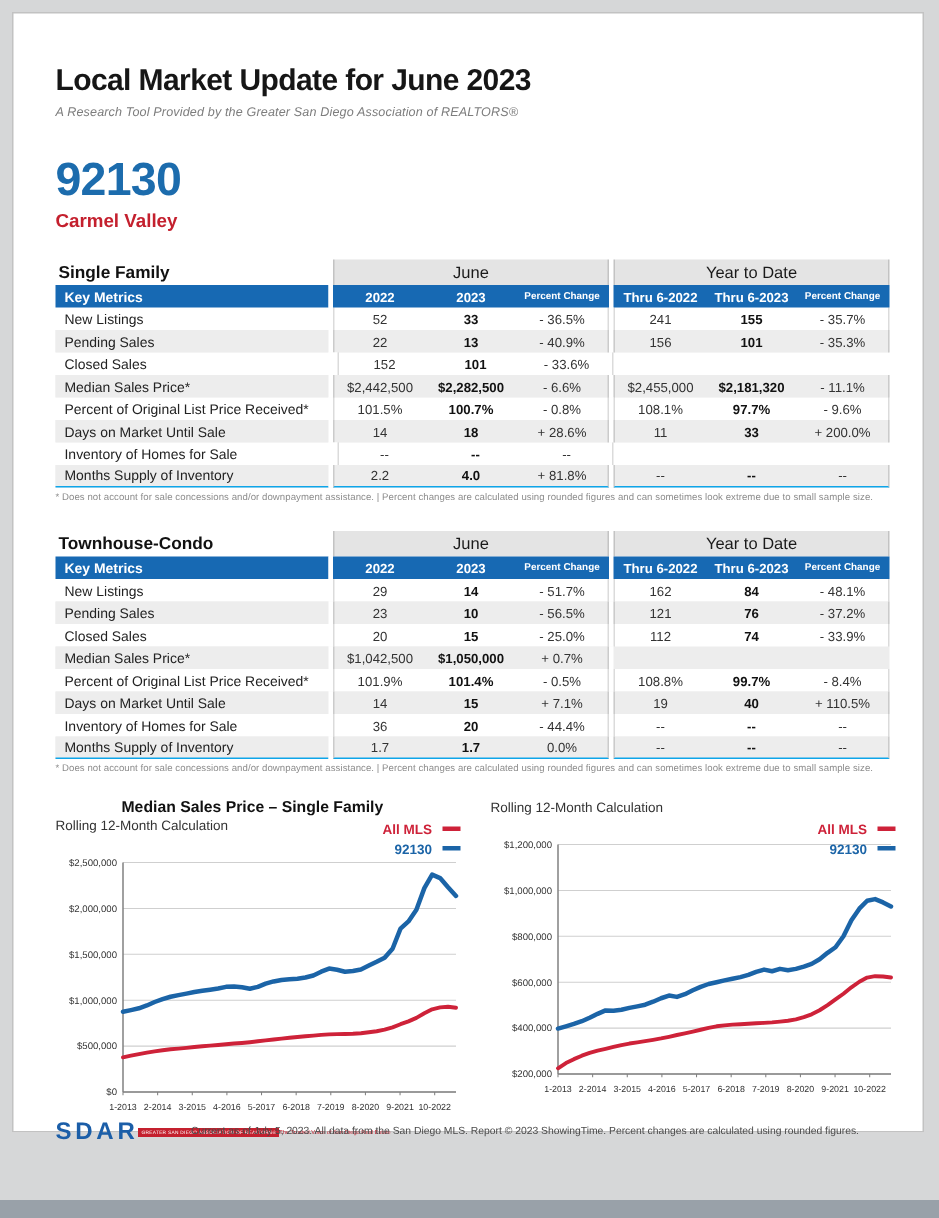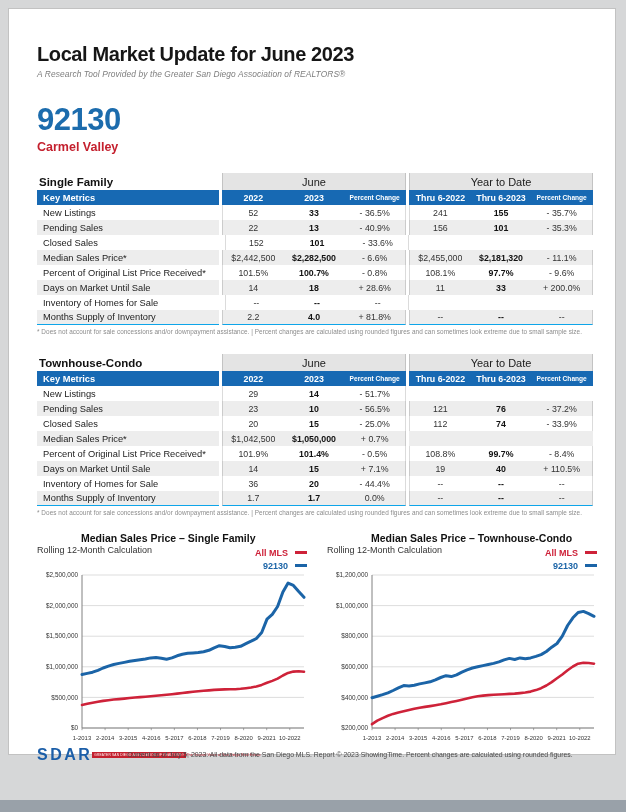--- a/index.html
+++ b/index.html
@@ -244,20 +244,25 @@
         </div>
         <div class="trow drow">
           <div class="metric">New Listings</div>
           <div class="gapcol"></div>
           <div class="block">
             <div class="c">29</div>
             <div class="c b">14</div>
             <div class="c">- 51.7%</div>
           </div>
           <div class="gapcol"></div>
+          <div class="block">
+            <div class="c">162</div>
+            <div class="c b">84</div>
+            <div class="c">- 48.1%</div>
+          </div>
         </div>
         <div class="trow drow alt">
           <div class="metric">Pending Sales</div>
           <div class="gapcol"></div>
           <div class="block">
             <div class="c">23</div>
             <div class="c b">10</div>
             <div class="c">- 56.5%</div>
           </div>
           <div class="gapcol"></div>
@@ -402,21 +407,20 @@
             <text x="206.61599999999999" y="172.8" text-anchor="middle" font-size="5.9" fill="#333">8-2020</text>
             <line x1="229.70399999999998" y1="161" x2="229.70399999999998" y2="163.2" stroke="#808080" stroke-width="0.7"></line>
             <text x="229.70399999999998" y="172.8" text-anchor="middle" font-size="5.9" fill="#333">9-2021</text>
             <line x1="252.792" y1="161" x2="252.792" y2="163.2" stroke="#808080" stroke-width="0.7"></line>
             <text x="252.792" y="172.8" text-anchor="middle" font-size="5.9" fill="#333">10-2022</text>
             <polyline points="45.0,137.9 50.3,136.8 55.6,135.8 60.9,134.8 66.1,133.9 71.4,133.2 76.7,132.5 82.0,132.1 87.3,131.6 92.6,131.0 97.9,130.5 103.1,130.1 108.4,129.7 113.7,129.2 119.0,128.7 124.3,128.3 129.6,127.8 134.9,127.2 140.1,126.6 145.4,126.0 150.7,125.4 156.0,124.8 161.3,124.3 166.6,123.8 171.9,123.4 177.1,122.9 182.4,122.6 187.7,122.4 193.0,122.3 198.3,122.2 203.6,121.8 208.9,121.2 214.1,120.5 219.4,119.4 224.7,117.9 230.0,115.8 235.3,113.9 240.6,111.6 245.9,108.5 251.1,105.9 256.4,104.6 261.7,104.2 267.0,104.8" fill="none" stroke="#ce2239" stroke-width="2.6" stroke-linejoin="round" stroke-linecap="round"></polyline>
             <polyline points="45.0,107.5 50.3,106.4 55.6,105.2 60.9,103.3 66.1,101.0 71.4,99.1 76.7,97.5 82.0,96.4 87.3,95.4 92.6,94.3 97.9,93.5 103.1,92.8 108.4,92.0 113.7,90.9 119.0,90.6 124.3,91.2 129.6,92.2 134.9,90.9 140.1,88.8 145.4,87.3 150.7,86.3 156.0,85.9 161.3,85.5 166.6,84.7 171.9,83.3 177.1,80.8 182.4,78.7 187.7,79.5 193.0,80.8 198.3,80.3 203.6,79.3 208.9,76.7 214.1,74.2 219.4,71.5 224.7,65.5 230.0,52.1 235.3,47.3 240.6,39.5 245.9,25.1 251.1,16.1 256.4,18.4 261.7,24.5 267.0,30.3" fill="none" stroke="#1b64a7" stroke-width="3" stroke-linejoin="round" stroke-linecap="round"></polyline>
           </svg>
       </div>
       <div class="chart-block">
-        <div class="chart-title">Median Sales Price – Townhouse-Condo</div>
         <div class="chart-subtitle">Rolling 12-Month Calculation</div>
         <div class="legend">
             <div class="lg-row">
               <span class="lg-label" style="color:#ce2239">All MLS</span>
               <span class="lg-dash" style="background:#ce2239"></span>
             </div>
             <div class="lg-row">
               <span class="lg-label" style="color:#1b64a7">92130</span>
               <span class="lg-dash" style="background:#1b64a7"></span>
             </div>

